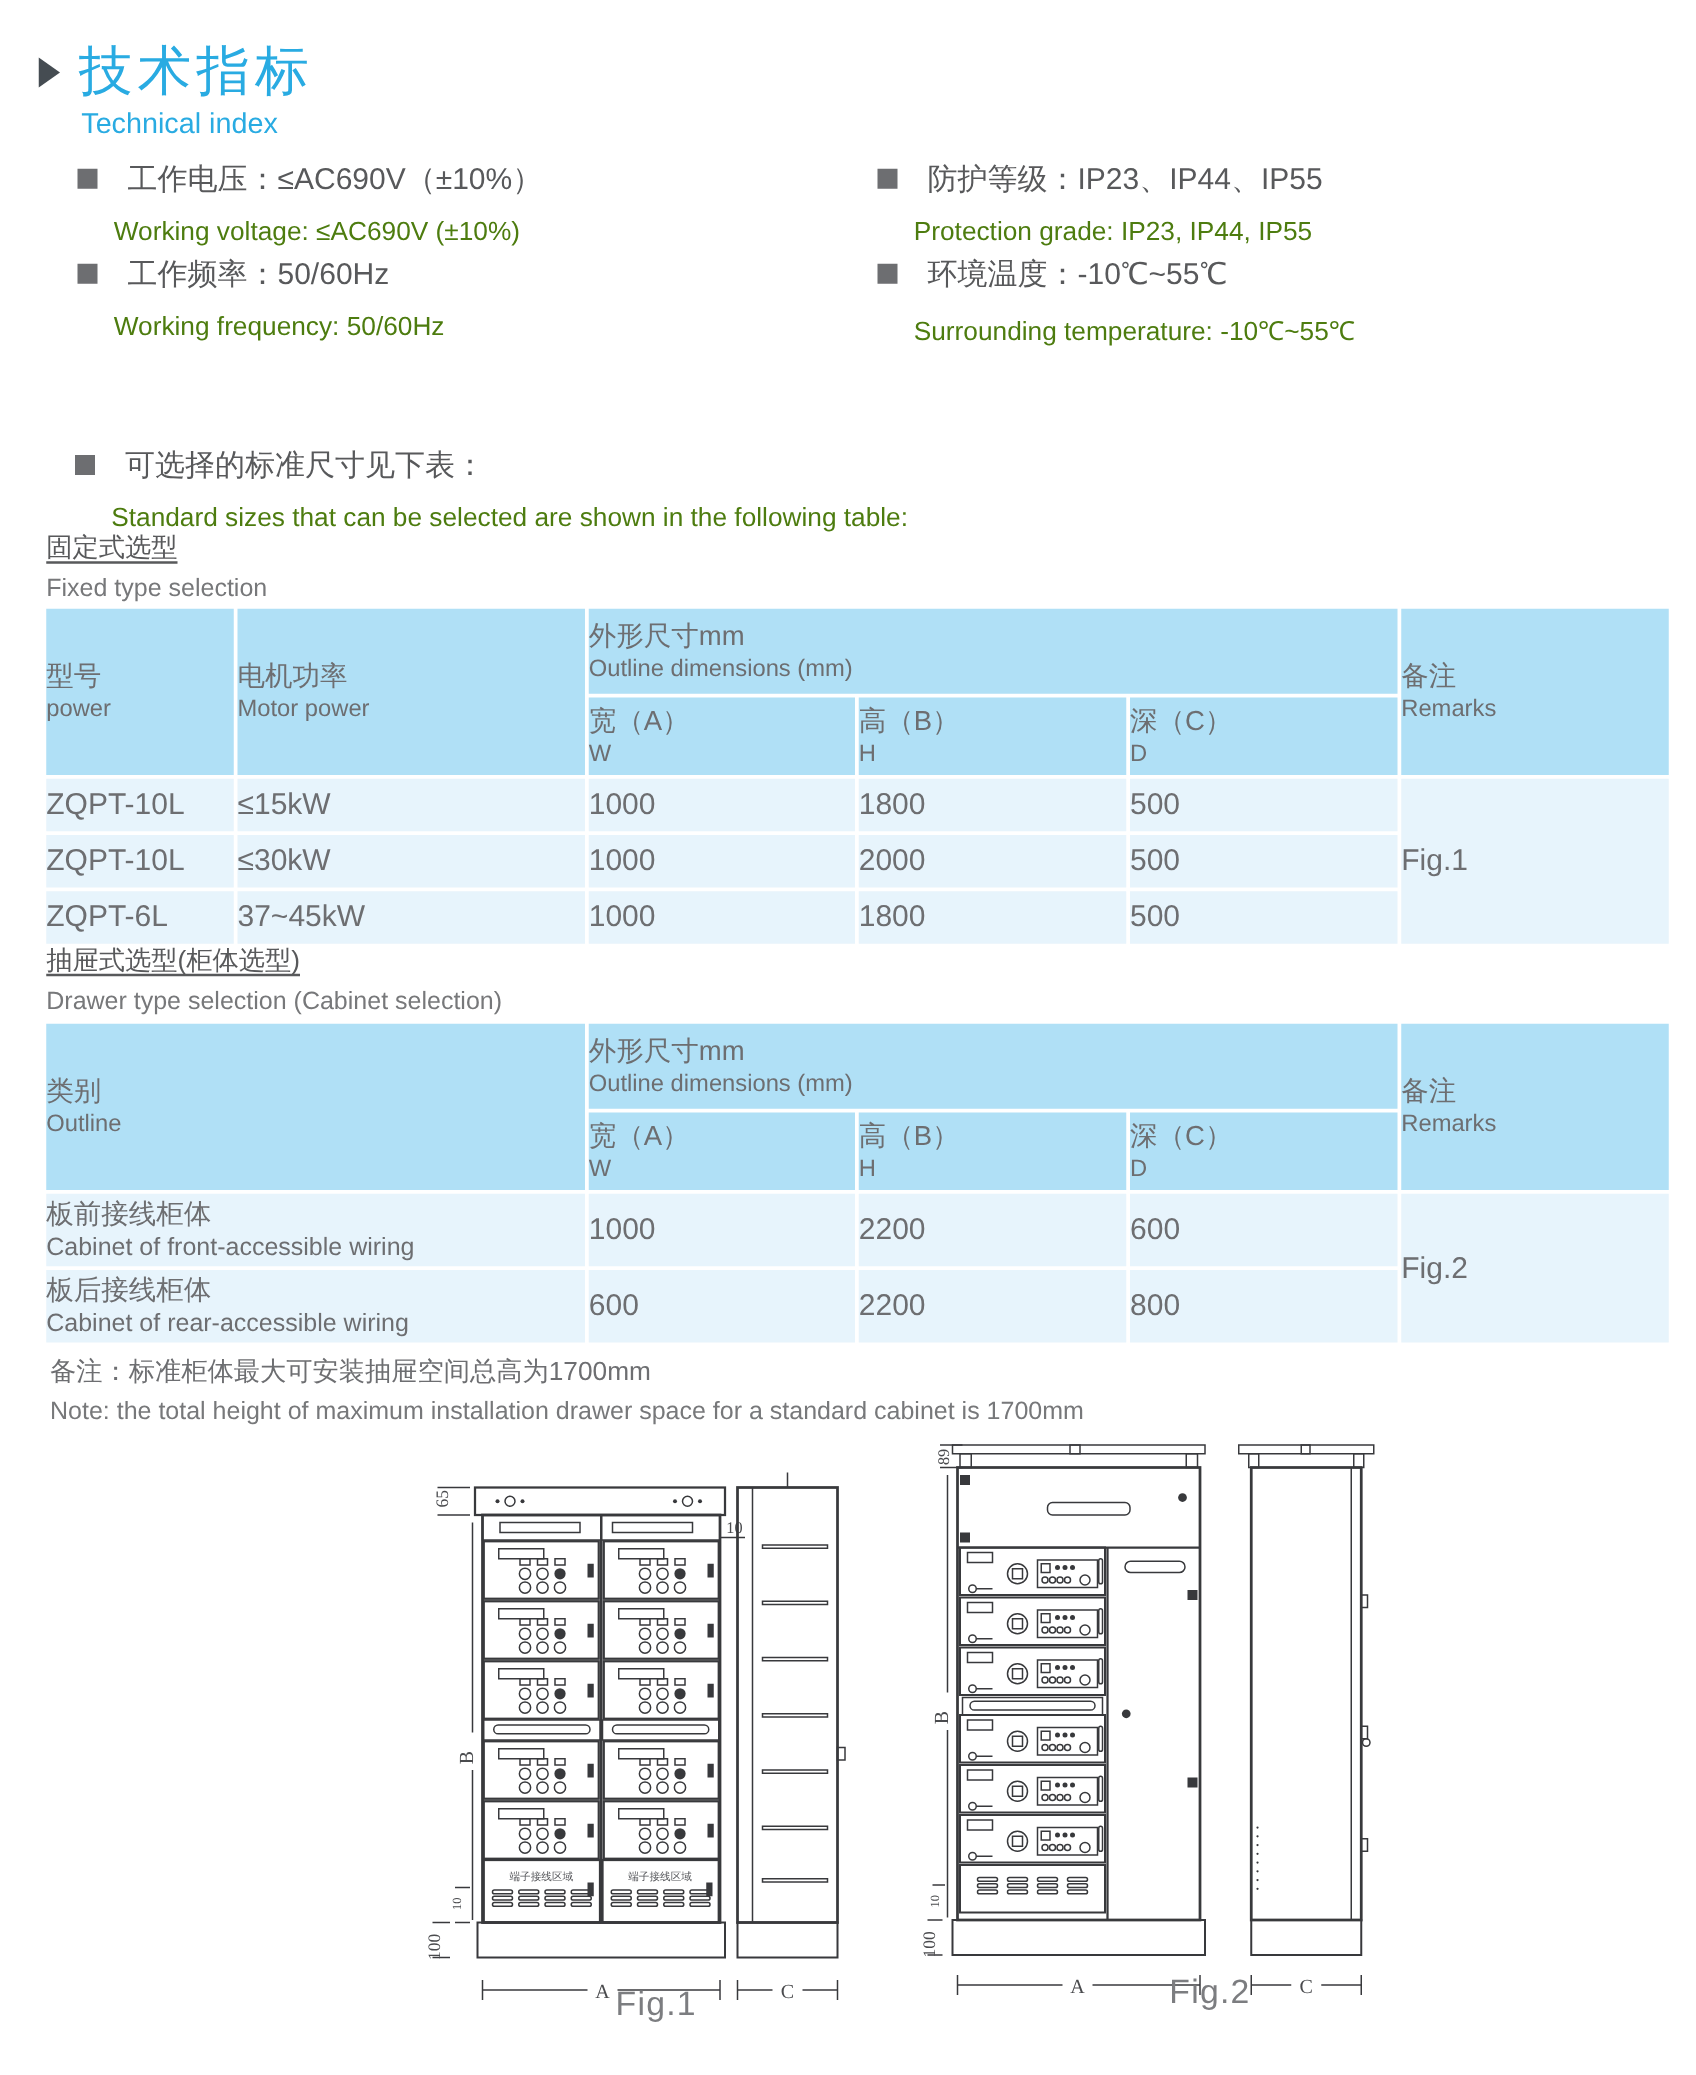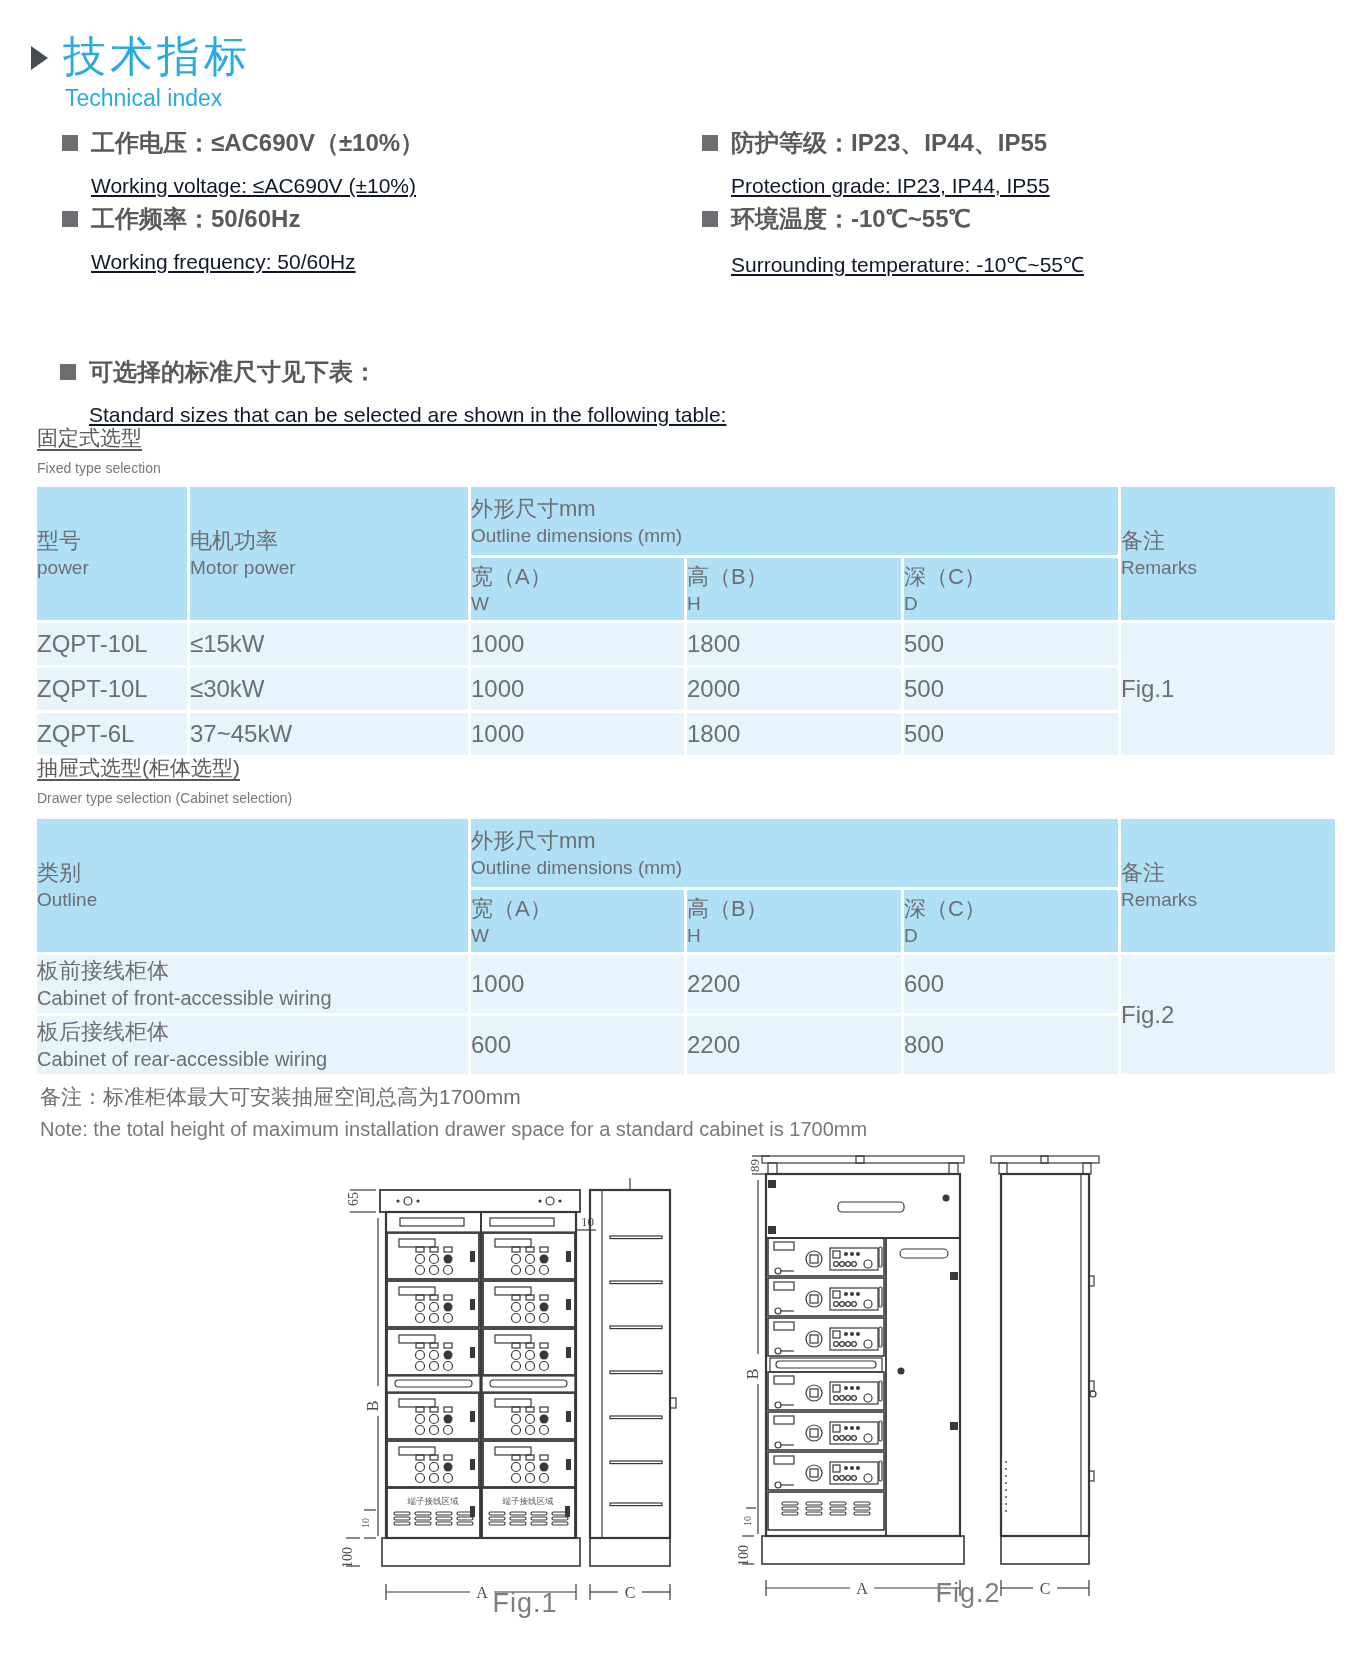--- a/index.html
+++ b/index.html
@@ -7,28 +7,28 @@
   .page { position:relative; width:1357px; height:1660px; background:#fff; overflow:hidden; }
 
   
   .hdr-arrow { position:absolute; left:31px; top:46px; width:0; height:0;
     border-left:17px solid #454c52; border-top:12px solid transparent; border-bottom:12px solid transparent; }
   .title-cn { position:absolute; left:63px; top:28px; font-size:43px; color:#29abe2; letter-spacing:4px; }
   .title-en { position:absolute; left:65px; top:85px; font-size:23px; color:#29abe2; }
 
   
   .spec-item { position:absolute; }
-  .spec-cn { display:flex; align-items:center; gap:13px; font-size:24px; color:#58595b;font-weight:bold; }
+  .spec-cn { display:flex; align-items:center; gap:24px; font-size:24px; color:#58595b; }
   .bullet { width:16px; height:16px; background:#6d6e71; flex:0 0 auto; }
-  .spec-en { margin:15px 0 0 29px; font-size:21px; color:#0f172a;text-decoration:underline; }
+  .spec-en { margin:15px 0 0 29px; font-size:21px; color:#4d7c0f; }
 
   
   .tbl-label { position:absolute; }
   .tbl-label .cn { font-size:21px; color:#58595b; text-decoration:underline; text-underline-offset:4px; }
-  .tbl-label .en { font-size:14px; color:#77787a; margin-top:8px; }
+  .tbl-label .en { font-size:20px; color:#77787a; margin-top:8px; }
 
   
   table.spec { position:absolute; border-collapse:separate; border-spacing:3px; table-layout:fixed; width:1289px; background:#fff; }
   table.spec th, table.spec td { text-align:left; vertical-align:middle; color:#6d6e71; font-weight:normal; }
   table.spec th { background:#b0e0f6; }
   table.spec td { background:#e7f4fc; font-size:24px; }
   .hcn { font-size:22px; line-height:1.35; }
   .hen { font-size:19px; line-height:1.3; }
   .cellcn { font-size:22px; line-height:1.3; }
   .cellen { font-size:20px; line-height:1.3; }

